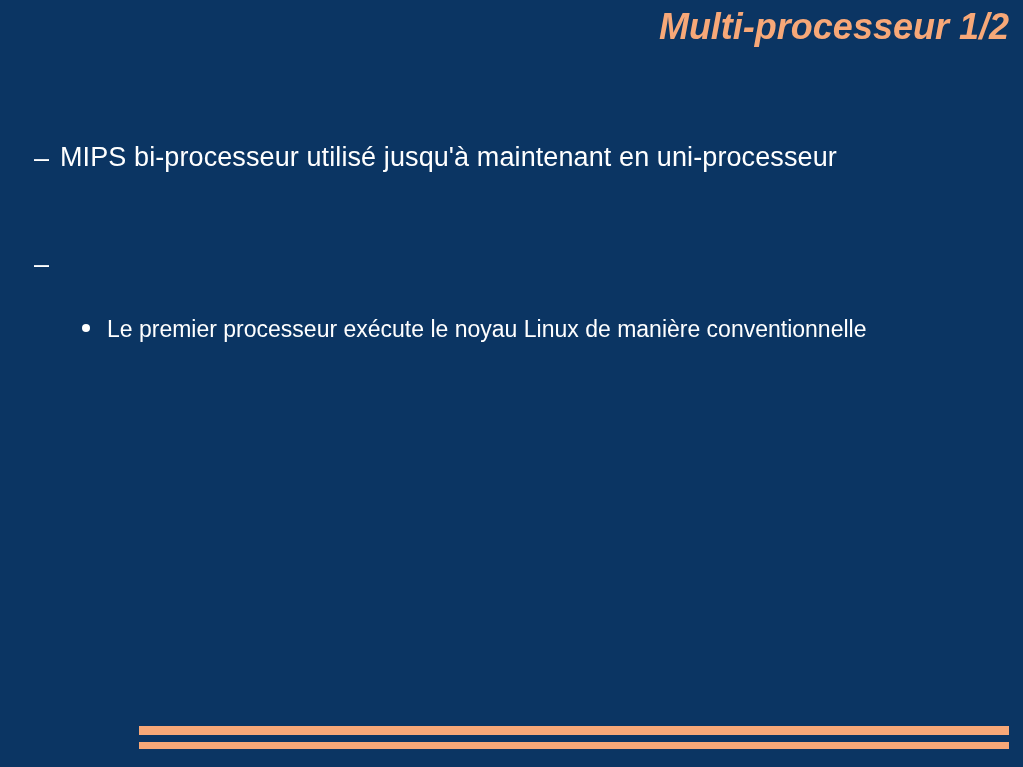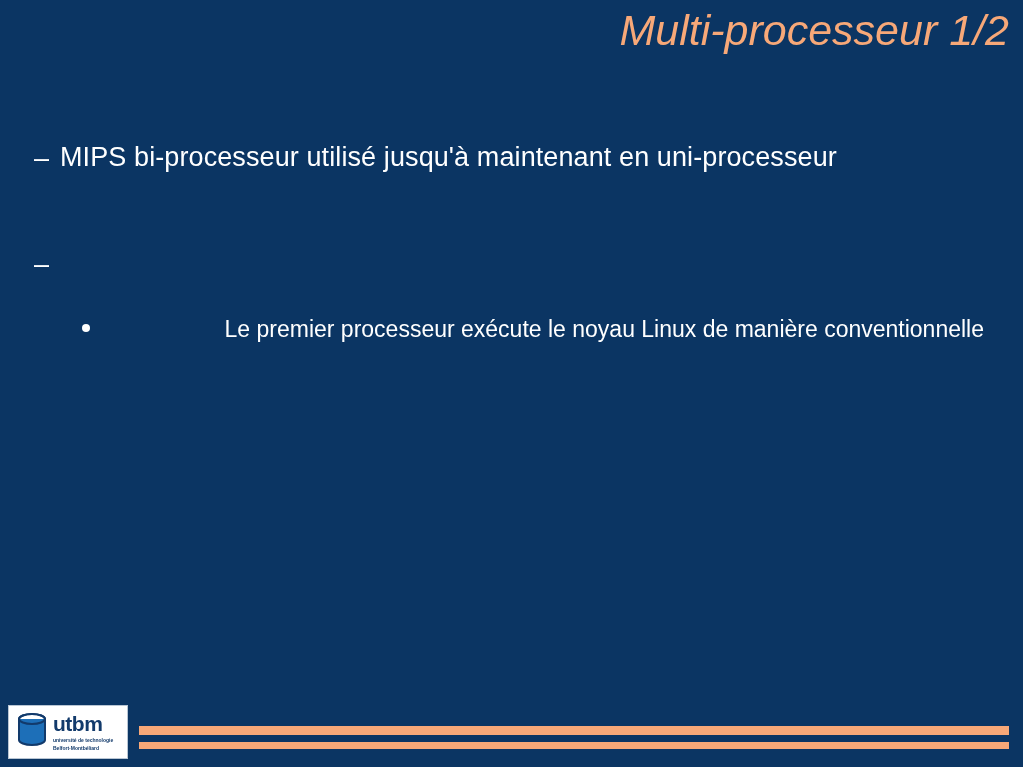--- a/index.html
+++ b/index.html
@@ -17,22 +17,22 @@
   .slide {
     position: relative;
     width: 1023px;
     height: 767px;
     box-sizing: border-box;
   }
   .slide-title {
     position: absolute;
     top: 6px;
     right: 14px;
-    font-size: 43px;
-    font-weight: normal;
+    font-size: 36px;
+    font-weight: bold;
     font-style: italic;
     color: #f7a878;
     letter-spacing: 0px;
     white-space: nowrap;
     text-align: right;
   }
   .body-area {
     position: absolute;
     top: 140px;
     left: 34px;
@@ -63,21 +63,20 @@
     margin-top: 68px;
     margin-left: 42px;
   }
   .lvl2 {
     position: relative;
     color: #ffffff;
     font-size: 23px;
     line-height: 1.37;
     padding-left: 31px;
     margin-bottom: 11px;
-    text-align: right;
   }
   .lvl2 .dot {
     position: absolute;
     left: 6px;
     top: 10px;
     width: 8px;
     height: 8px;
     border-radius: 50%;
     background: #ffffff;
   }
@@ -166,26 +165,14 @@
       </div>
     </div>
 
   </div>
 
   <div class="footer-bars">
     <div class="bar"></div>
     <div class="bar thin"></div>
   </div>
 
-  <div class="logo-box">
-    <div class="logo-inner">
-      <svg class="logo-cyl" viewBox="0 0 30 34">
-        <ellipse cx="15" cy="6" rx="13" ry="5" fill="#ffffff" stroke="#123a6b" stroke-width="2"></ellipse>
-        <path d="M2 6 L2 27 A13 5 0 0 0 28 27 L28 6" fill="#1d6fb8" stroke="#123a6b" stroke-width="2"></path>
-        <ellipse cx="15" cy="6" rx="13" ry="5" fill="none" stroke="#123a6b" stroke-width="2"></ellipse>
-      </svg>
-      <div class="logo-text">utbm</div>
-      <div class="logo-sub">université de technologie
-Belfort-Montbéliard</div>
-    </div>
-  </div>
 
 </div>
 
 </body></html>

